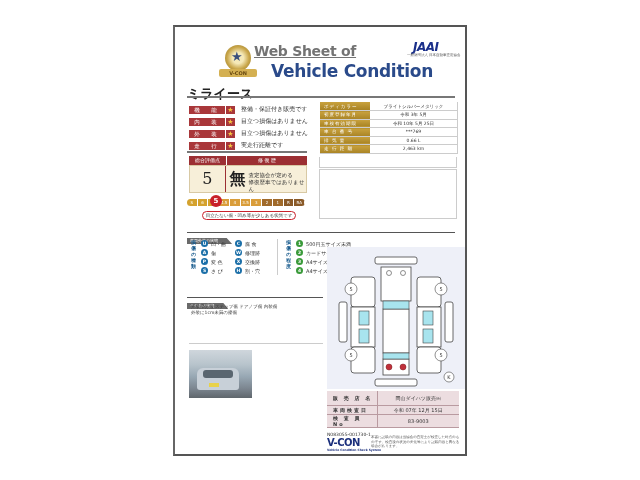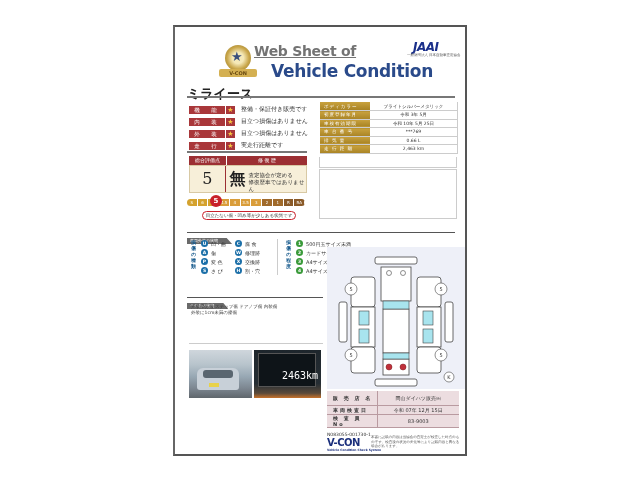--- a/index.html
+++ b/index.html
@@ -238,24 +238,20 @@
     <div>外装部分傷 ステップ傷 ドアノブ傷 内装傷</div>
     <div>外装に1cm未満の擦傷</div>
   </div>
   <div class="abs" style="left:14px; top:316px; width:134px; height:1px; background:#ccc;"></div>
 
   <div class="abs photo" style="left:14px; width:63px; background:linear-gradient(180deg,#cfd6dc 0%,#b8c4cc 30%,#98a8b4 55%,#7c8690 80%,#5f666c 100%);">
     <div style="position:absolute;left:8px;top:18px;width:42px;height:22px;background:#c8d0d8;border-radius:6px 6px 3px 3px;"></div>
     <div style="position:absolute;left:14px;top:20px;width:30px;height:8px;background:#5a6670;border-radius:3px;"></div>
     <div style="position:absolute;left:20px;top:33px;width:10px;height:4px;background:#e8d24a;"></div>
   </div>
-  <div class="abs photo" style="left:79px; width:67px; background:linear-gradient(180deg,#1e262c 0%,#262e34 70%,#5a4a3a 90%,#c8722a 100%);">
-    <div style="position:absolute;left:4px;top:3px;width:58px;height:34px;background:#0e1418;border:1px solid #555;"></div>
-    <div style="position:absolute;left:28px;top:20px;font-size:10px;color:#fff;font-family:'DejaVu Sans Mono',monospace;">2463km</div>
-  </div>
 
   <div class="abs diagram">
     <svg width="138" height="142" viewBox="0 0 138 142">
       <g fill="#fff" stroke="#444" stroke-width="0.8">
 
         <rect x="48" y="10" width="42" height="7" rx="2"></rect>
 
         <rect x="54" y="20" width="30" height="34"></rect>
 
         <rect x="56" y="62" width="26" height="44"></rect>

